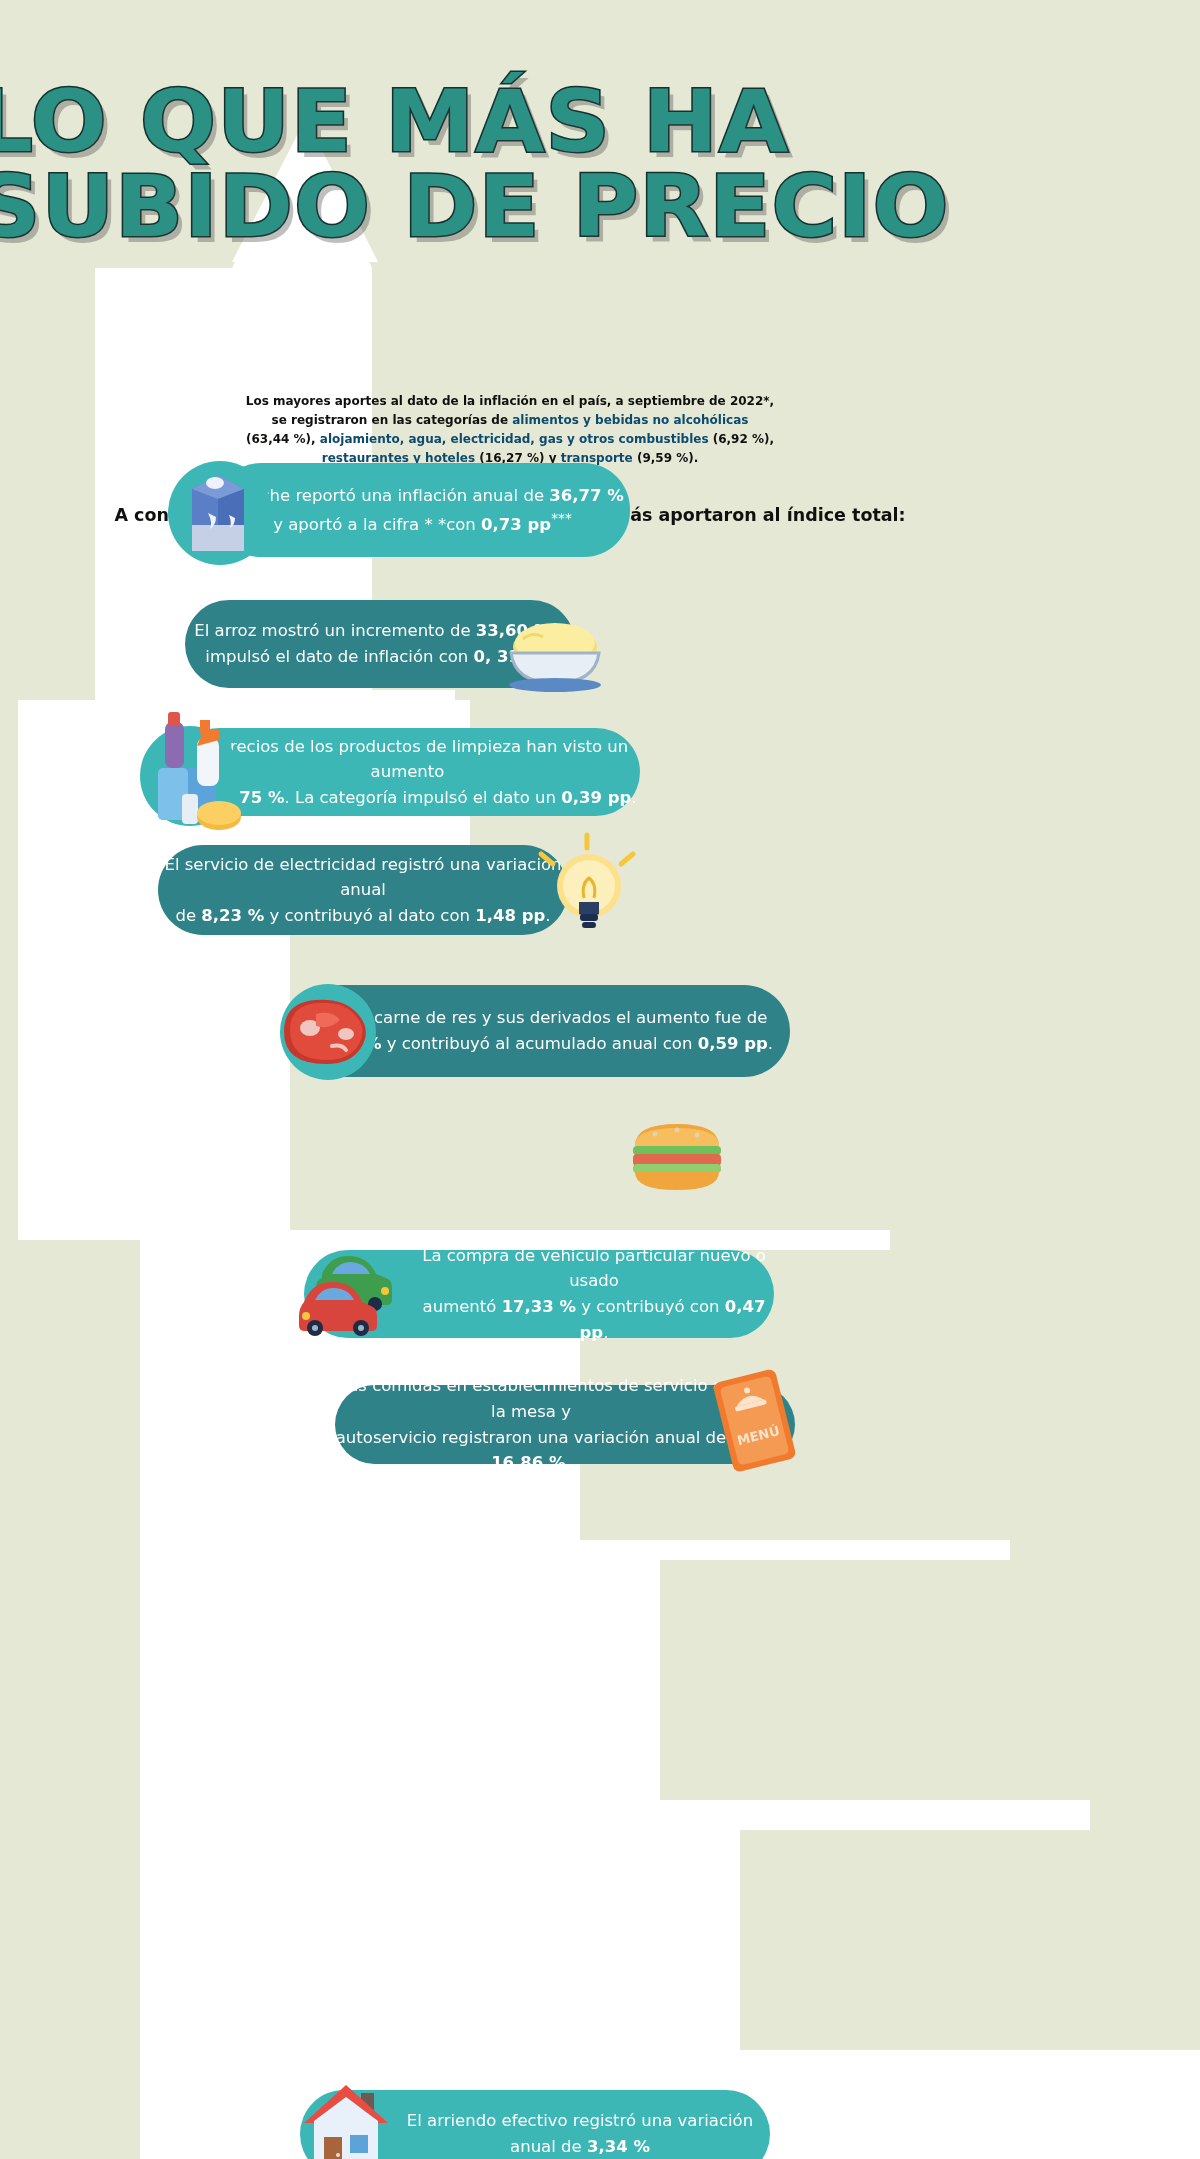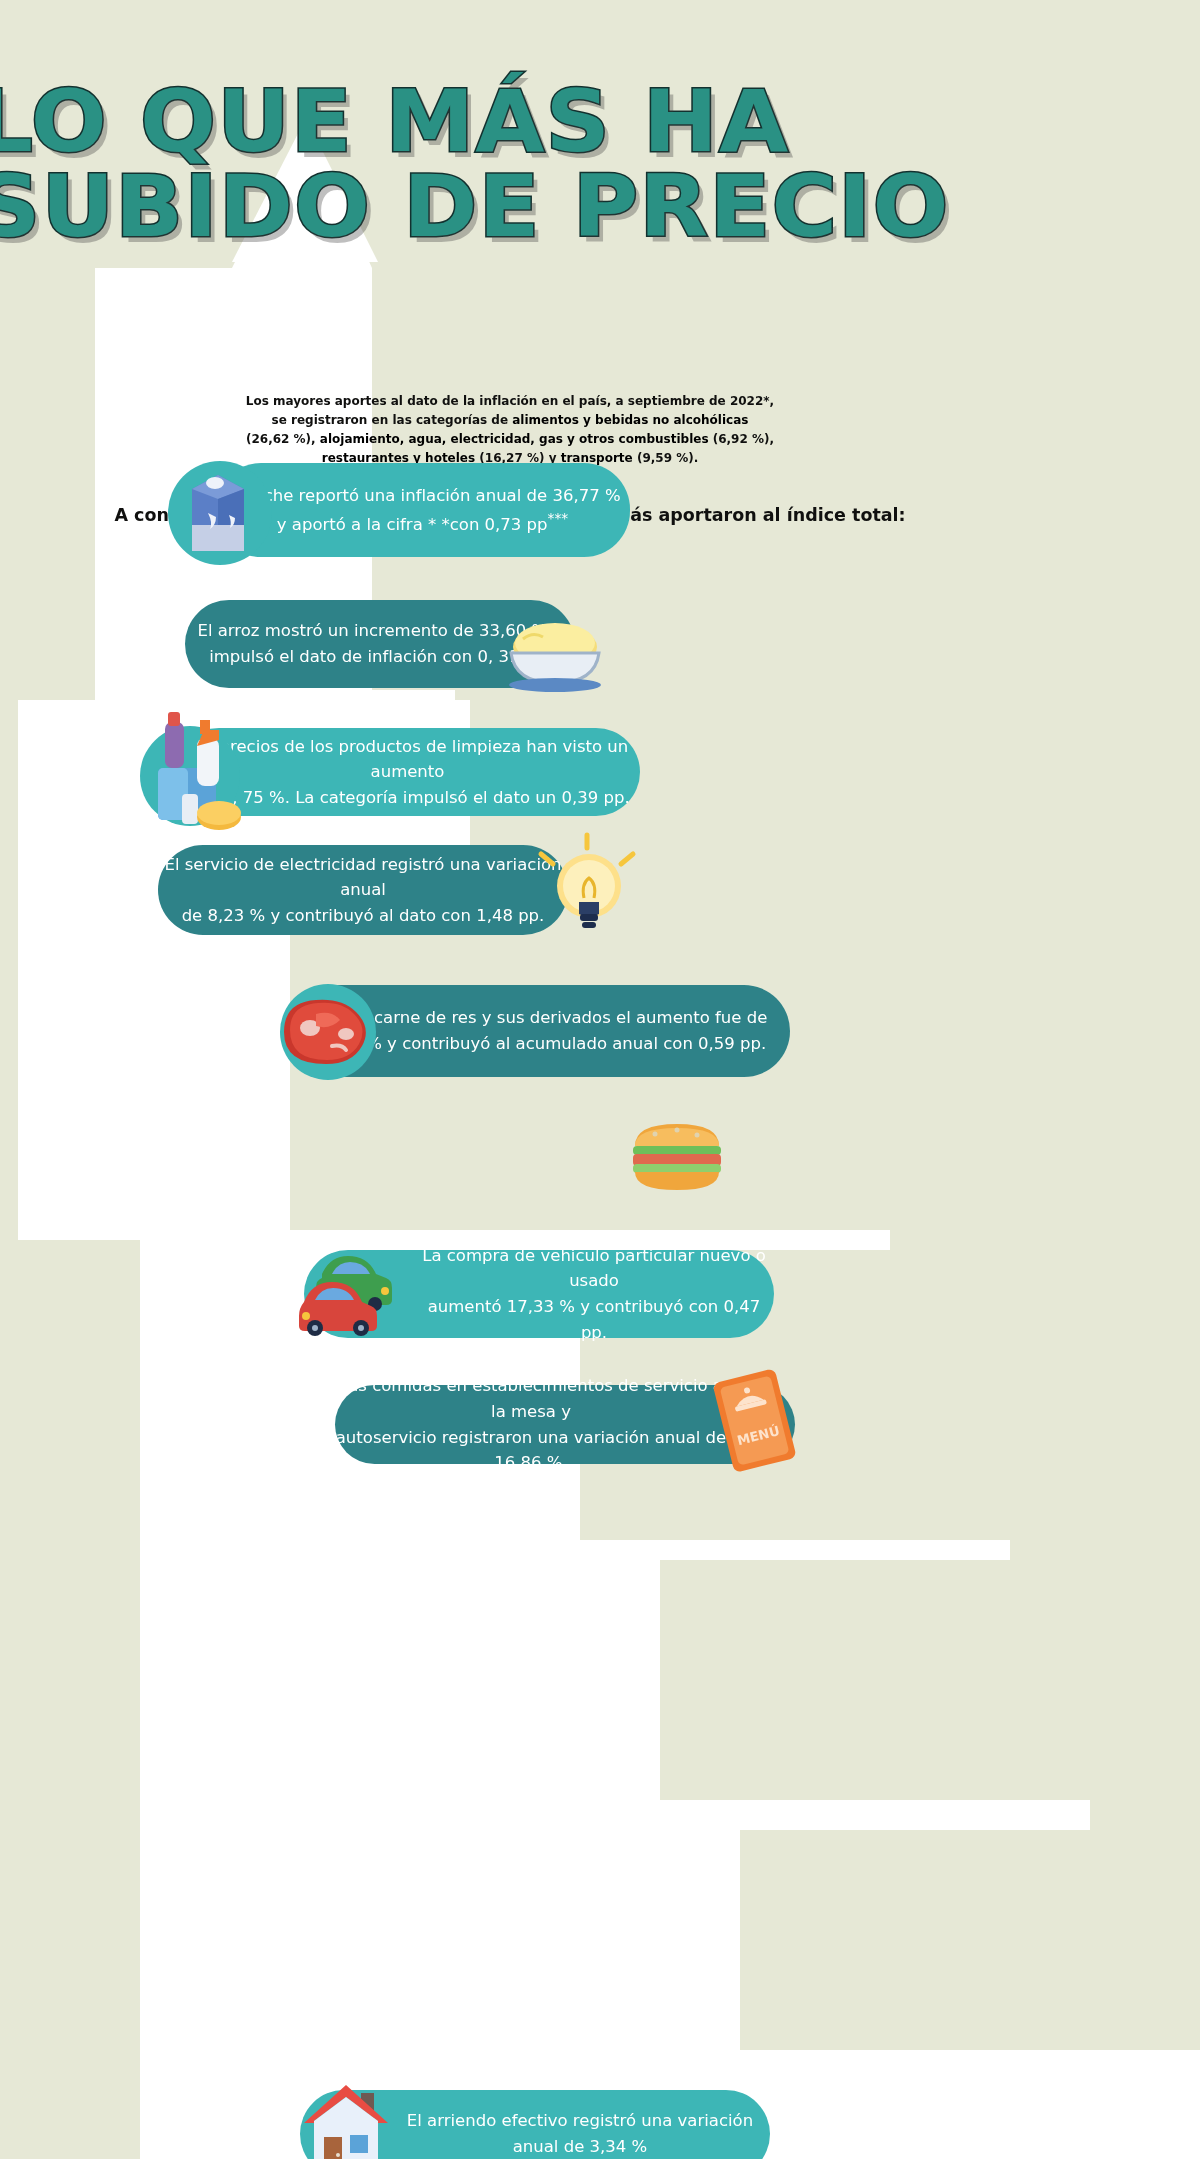--- a/index.html
+++ b/index.html
@@ -59,21 +59,21 @@
     left: 100px;
     width: 820px;
     text-align: center;
     font-family: "DejaVu Sans", sans-serif;
     font-size: 12px;
     font-weight: 700;
     line-height: 1.58;
     color: #10100f;
     z-index: 5;
   }
-  .intro .teal { color: #000000; }
+  .intro .teal { color: #0c4a6e; }
 
   .subintro {
     position: absolute;
     top: 505px;
     left: 90px;
     width: 840px;
     text-align: center;
     font-family: "DejaVu Sans", sans-serif;
     font-size: 17.5px;
     font-weight: 700;
@@ -91,21 +91,21 @@
   }
   .card .txt {
     font-family: "DejaVu Sans", sans-serif;
     font-size: 16.5px;
     line-height: 1.55;
     color: #ffffff;
     text-align: center;
     width: 100%;
     padding: 10px 0;
   }
-  .card .txt b { font-weight: 400; }
+  .card .txt b { font-weight: 700; }
 
   .icon-badge {
     position: absolute;
     z-index: 7;
     pointer-events: none;
   }
   .icon-badge svg { display: block; }
 
   
   .c-light { background: #3db6b6; }
@@ -135,21 +135,21 @@
   </svg>
 
   <div class="title-wrap">
     <div class="title-line l1">LO QUE MÁS HA</div>
     <div class="title-line l2">SUBIDO DE PRECIO</div>
   </div>
 
   <div class="intro">
     <span>Los mayores aportes al dato de la inflación en el país, a septiembre de 2022*,</span><br>
     <span>se registraron en las categorías de </span><span class="teal">alimentos y bebidas no alcohólicas</span><br>
-    <span>(26,62 %), </span><span class="teal">alojamiento, agua, electricidad, gas y otros combustibles</span><span> (6,92 %),</span><br>
+    <span>(63,44 %), </span><span class="teal">alojamiento, agua, electricidad, gas y otros combustibles</span><span> (6,92 %),</span><br>
     <span class="teal">restaurantes y hoteles</span><span> (16,27 %) y </span><span class="teal">transporte</span><span> (9,59 %).</span>
   </div>
 
   <div class="subintro">A continuación, le presentamos las subclases que más aportaron al índice total:</div>
 
   <div class="card c-light" style="left:215px; top:463px; width:415px; height:94px;">
     <div class="txt">
       <span>La leche reportó una inflación anual de </span><b>36,77 %</b><br>
       <span>y aportó a la cifra * *con </span><b>0,73 pp</b><sup>***</sup>
     </div>

